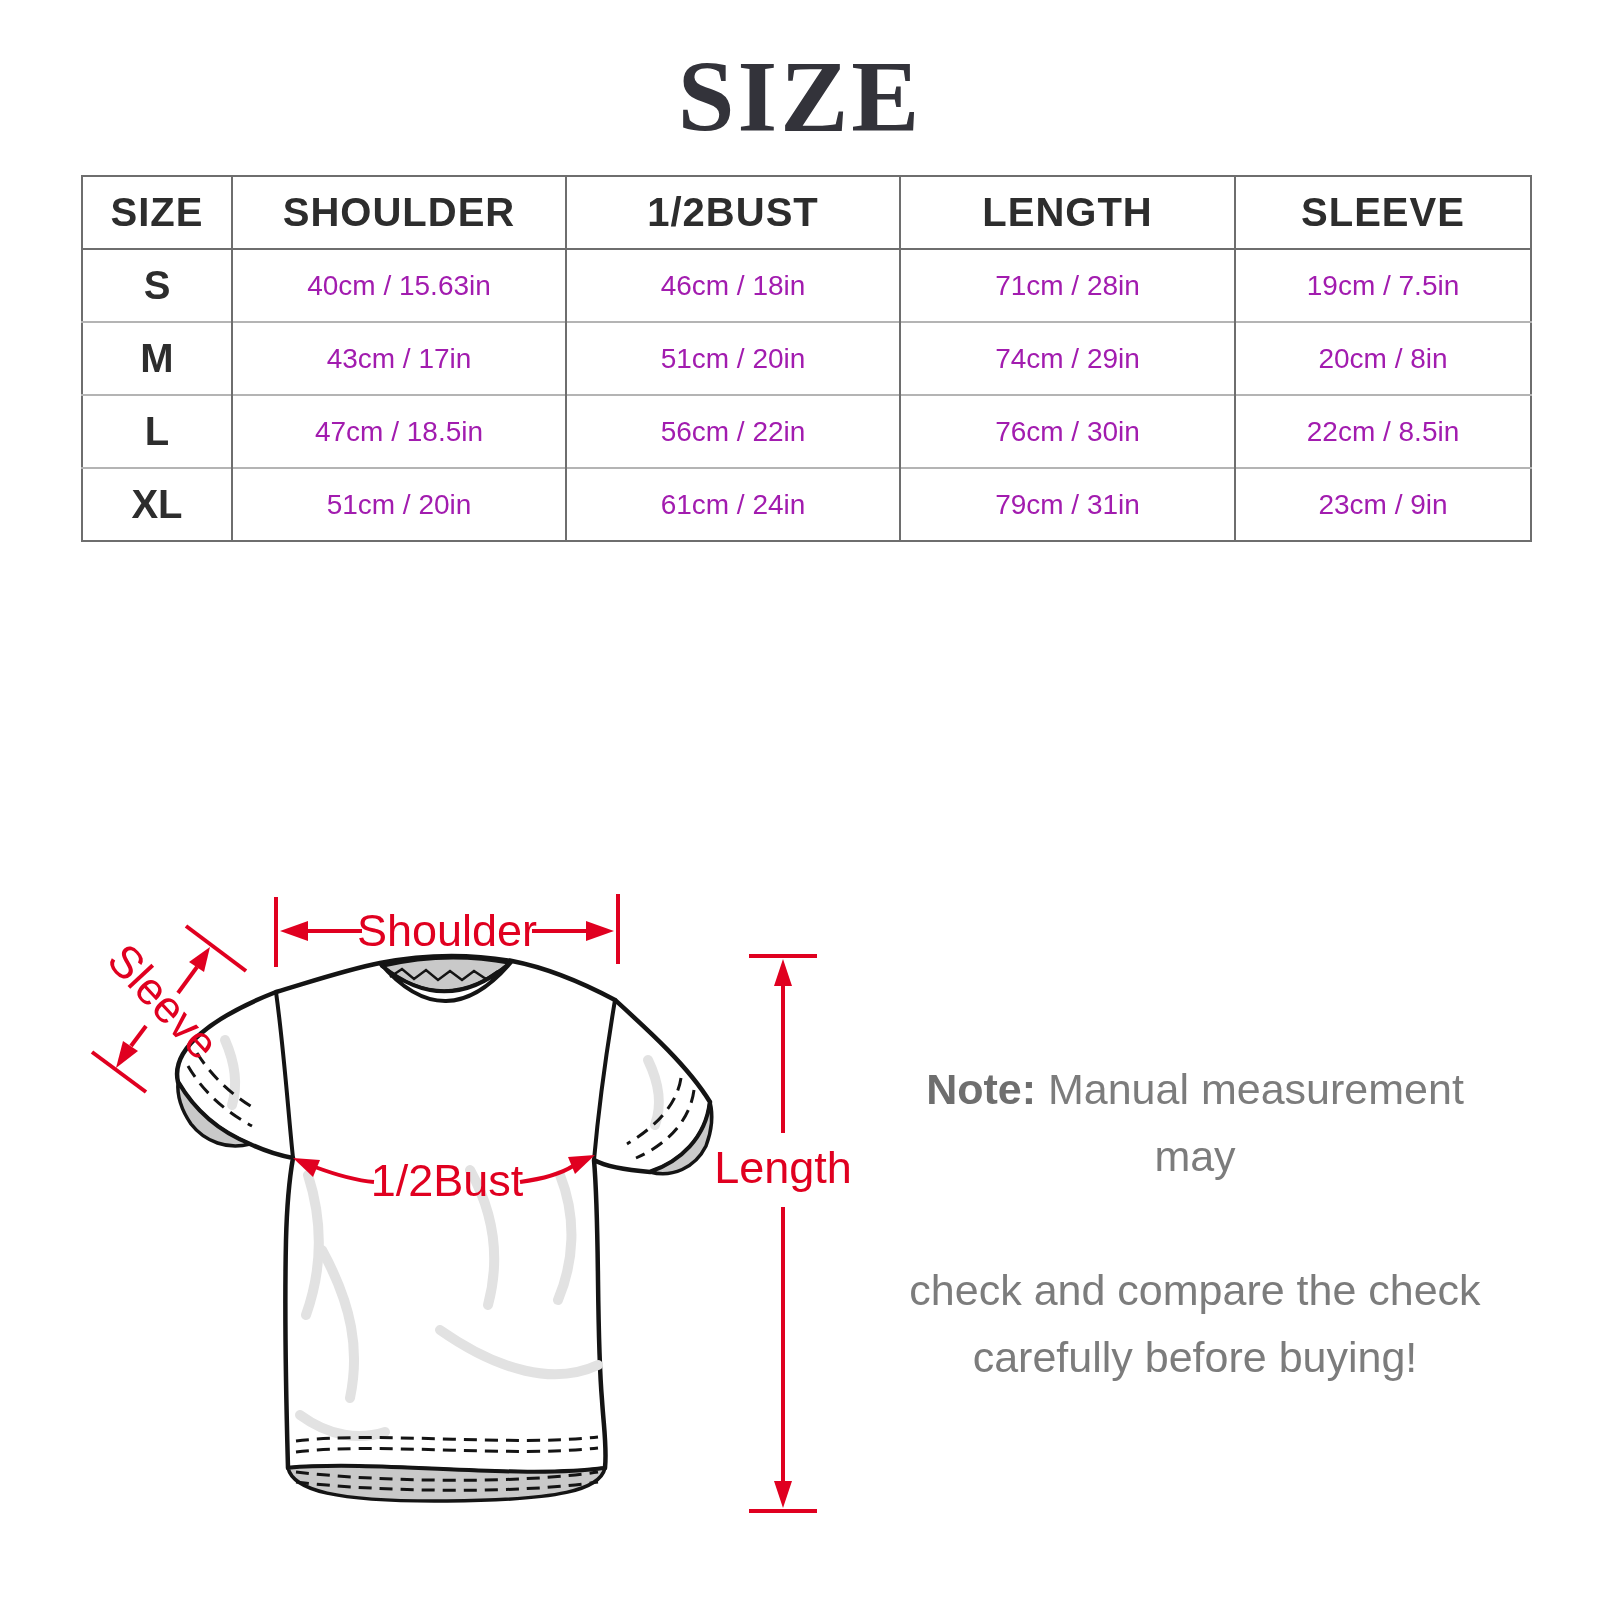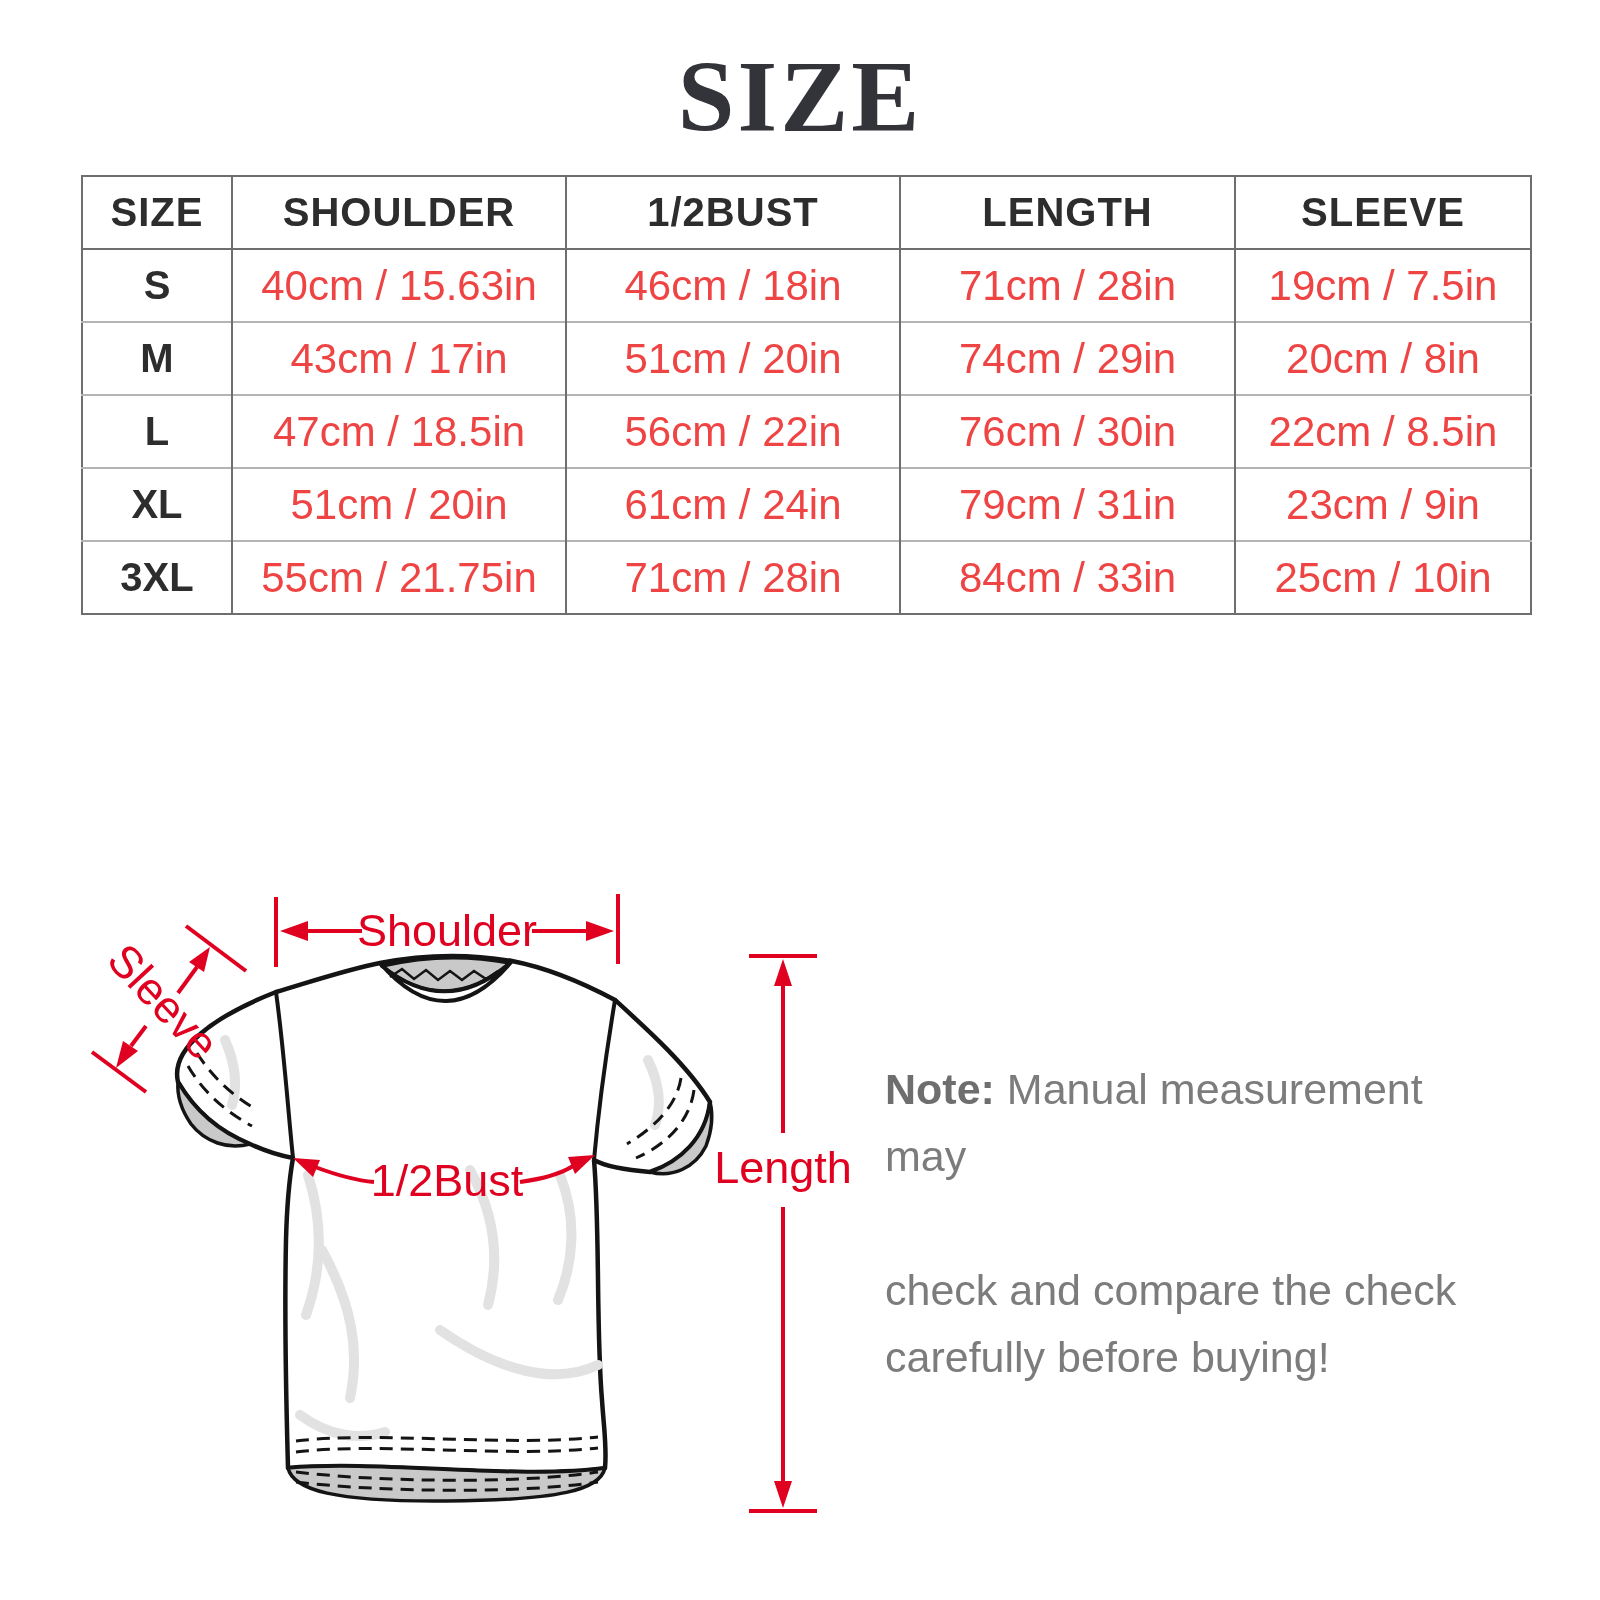--- a/index.html
+++ b/index.html
@@ -18,29 +18,29 @@
   table.size-table{
     border-collapse:collapse;table-layout:fixed;width:1449px;
     border:2px solid #6e6e6e;background:#fff;
   }
   table.size-table th{
     height:69px;font-size:40px;font-weight:700;color:#2d2d2d;
     border-bottom:2px solid #6e6e6e;letter-spacing:1px;
   }
   table.size-table td{
     height:69px;text-align:center;vertical-align:middle;
-    font-size:42px;color:#ef4444;
+    font-size:28px;color:#a21caf;
   }
   table.size-table td.size-cell{font-weight:700;color:#2d2d2d;font-size:40px;}
   table.size-table th + th, table.size-table td + td{border-left:2px solid #6e6e6e;}
   table.size-table tr + tr td{border-top:2px solid #b4b4b4;}
   
   .note-block{
     position:absolute;left:885px;top:1056px;width:620px;
-    font-size:43px;line-height:67px;color:#7c7c7c;
+    font-size:43px;line-height:67px;color:#7c7c7c;text-align:center;
   }
   .note-block .note-label{font-weight:700;color:#6e6e6e;}
   
   .diagram{position:absolute;left:60px;top:860px;width:800px;height:720px;}
   .shirt-line{fill:none;stroke:#141414;stroke-width:4;stroke-linecap:round;stroke-linejoin:round;}
   .shirt-fill{fill:#ffffff;stroke:#141414;stroke-width:4.5;stroke-linejoin:round;}
   .gray-fill{fill:#c9c9c9;stroke:#141414;stroke-width:3.5;stroke-linejoin:round;}
   .stitch{fill:none;stroke:#141414;stroke-width:3;stroke-dasharray:13 8;stroke-linecap:butt;}
   .wrinkle{fill:none;stroke:#e2e2e2;stroke-width:10;stroke-linecap:round;}
   .dim-line{fill:none;stroke:#e00020;stroke-width:4;stroke-linecap:butt;}
@@ -89,27 +89,20 @@
       <td>56cm / 22in</td>
       <td>76cm / 30in</td>
       <td>22cm / 8.5in</td>
     </tr>
     <tr>
       <td class="size-cell">XL</td>
       <td>51cm / 20in</td>
       <td>61cm / 24in</td>
       <td>79cm / 31in</td>
       <td>23cm / 9in</td>
-    </tr>
-    <tr>
-      <td class="size-cell">3XL</td>
-      <td>55cm / 21.75in</td>
-      <td>71cm / 28in</td>
-      <td>84cm / 33in</td>
-      <td>25cm / 10in</td>
     </tr>
   </tbody>
     </table>
 </div>
 
 <div class="diagram">
   <svg width="800" height="720" viewBox="60 860 800 720" xmlns="http://www.w3.org/2000/svg">
 
     <path class="shirt-fill" d="
       M276,992

